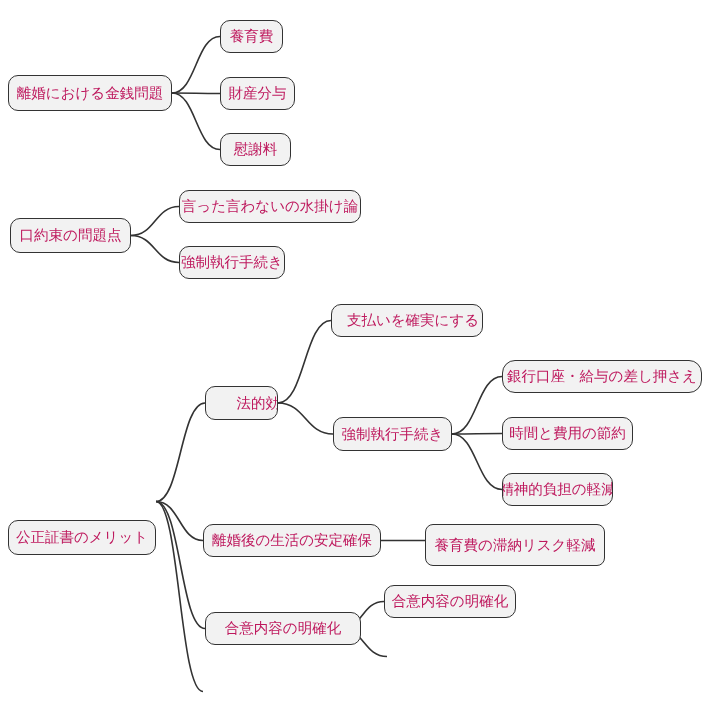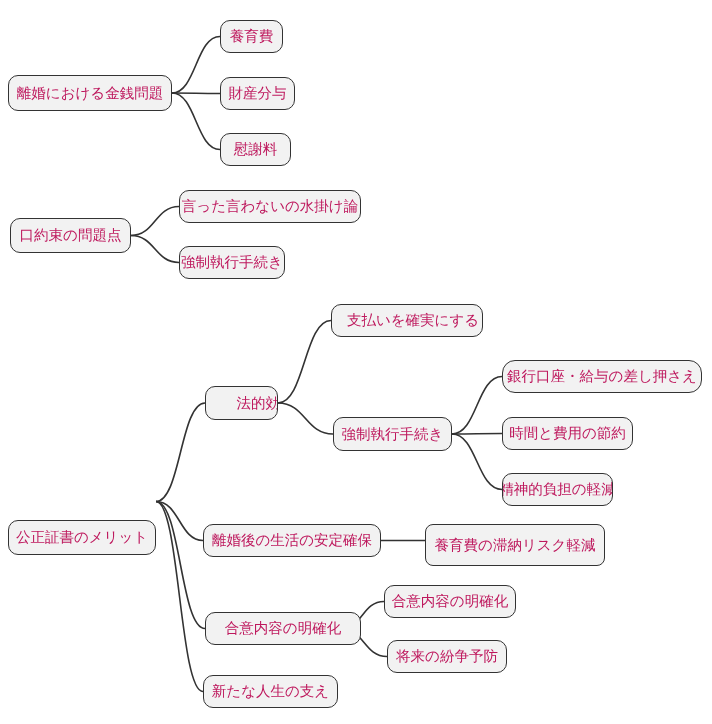--- a/index.html
+++ b/index.html
@@ -105,15 +105,13 @@
   <div class="node" id="n3a">法的効力</div>
   <div class="node" id="n3a1">支払いを確実にする</div>
   <div class="node" id="n3a2">強制執行手続き</div>
   <div class="node" id="n3a2a">銀行口座・給与の差し押さえ</div>
   <div class="node" id="n3a2b">時間と費用の節約</div>
   <div class="node" id="n3a2c">精神的負担の軽減</div>
   <div class="node" id="n3b">離婚後の生活の安定確保</div>
   <div class="node" id="n3b1">養育費の滞納リスク軽減</div>
   <div class="node" id="n3c">合意内容の明確化</div>
   <div class="node" id="n3c1">合意内容の明確化</div>
-  <div class="node" id="n3c2">将来の紛争予防</div>
-  <div class="node" id="n3d">新たな人生の支え</div>
 </div>
 
 </body></html>

